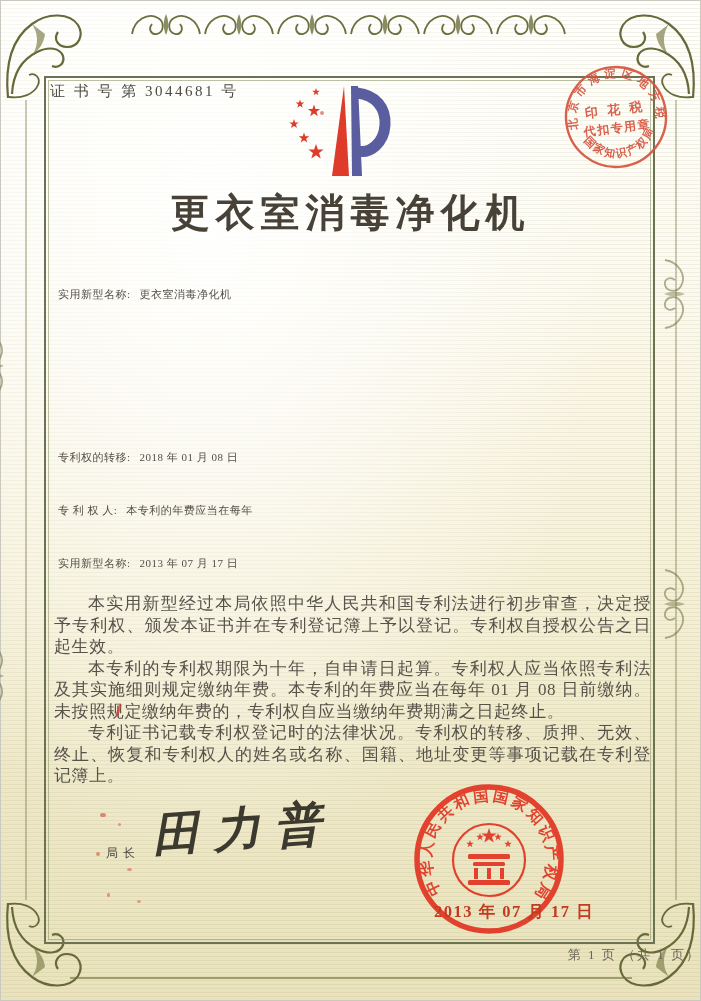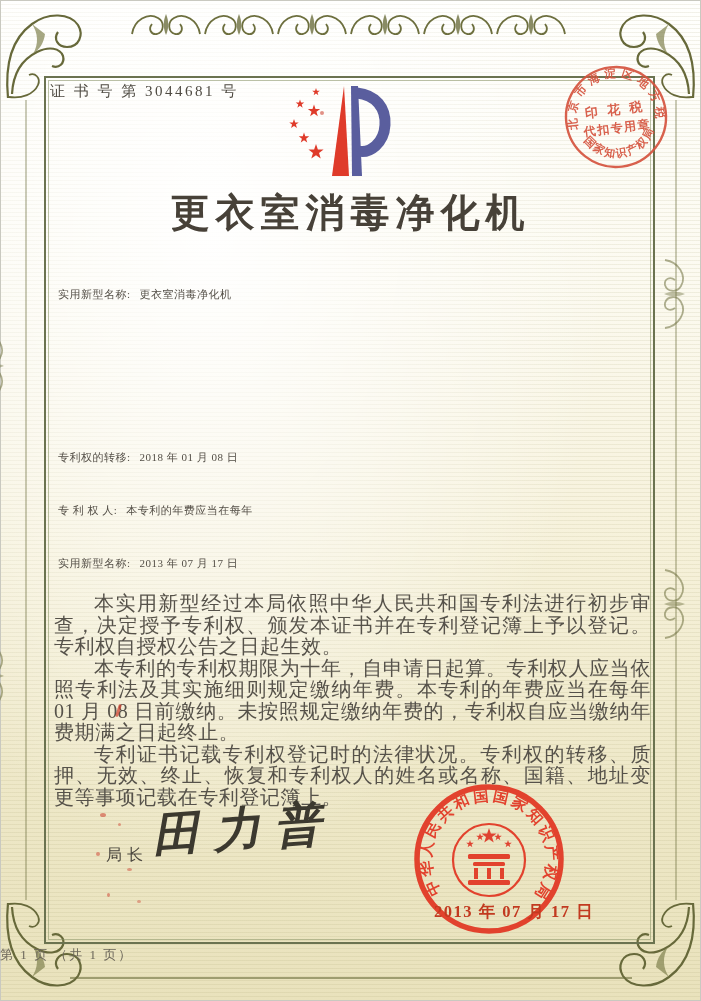--- a/index.html
+++ b/index.html
@@ -24,35 +24,35 @@
   .logo{position:absolute;left:288px;top:84px;z-index:3;}
   .title{
     position:absolute;left:0;top:186px;width:701px;margin:0;z-index:3;text-align:center;
     font-size:39px;font-weight:600;letter-spacing:6px;color:#474138;
   }
   .field{position:absolute;left:58px;z-index:3;font-size:11px;color:#544f47;letter-spacing:0.5px;white-space:pre;}
   .field .lab{margin-right:9px;}
   .f1{top:287px}.f2{top:343px}.f3{top:397px}.f4{top:450px}.f5{top:503px}.f6{top:556px}
   .paras{position:absolute;left:54px;top:593px;width:597px;z-index:3;}
   .paras p{
-    margin:0;font-size:20px;line-height:21.5px;letter-spacing:0.6px;color:#56524a;
+    margin:0;font-size:17px;line-height:21.5px;letter-spacing:0.6px;color:#56524a;
     text-indent:2em;text-align:justify;
   }
-  .director{position:absolute;left:106px;top:845px;z-index:4;font-size:16px;letter-spacing:5px;color:#4a463e;text-align:center;}
+  .director{position:absolute;left:106px;top:845px;z-index:4;font-size:12px;letter-spacing:5px;color:#4a463e;text-align:center;}
   .signature{
     position:absolute;left:152px;top:798px;z-index:4;font-size:47px;font-weight:bold;font-style:italic;
     letter-spacing:14px;color:#3c392f;transform:rotate(-4deg);white-space:nowrap;
   }
   .tax-stamp{position:absolute;left:560px;top:61px;z-index:5;transform:rotate(-7deg);opacity:0.92;}
   .main-seal{position:absolute;left:410px;top:780px;z-index:5;opacity:0.95;}
   .seal-date{
     position:absolute;left:434px;top:901px;z-index:6;font-size:16.5px;letter-spacing:1.5px;
     color:#c23a20;font-weight:600;white-space:nowrap;
   }
-  .footer{position:absolute;left:0;top:946px;width:701px;z-index:3;text-align:left;font-size:13px;letter-spacing:2px;color:#6b665a;}
+  .footer{position:absolute;left:0;top:946px;width:701px;z-index:3;text-align:right;font-size:13px;letter-spacing:2px;color:#6b665a;}
   .speck{position:absolute;border-radius:50%;background:#cf4a38;z-index:4;}
   .red-tick{position:absolute;left:117px;top:704px;width:3px;height:13px;background:#d04534;z-index:4;transform:rotate(18deg);opacity:0.75;border-radius:2px;}
 </style>
 </head>
 <body>
 
 <div class="page">
 
   <svg class="border-art" width="701" height="1001" viewBox="0 0 701 1001">
     <defs>

